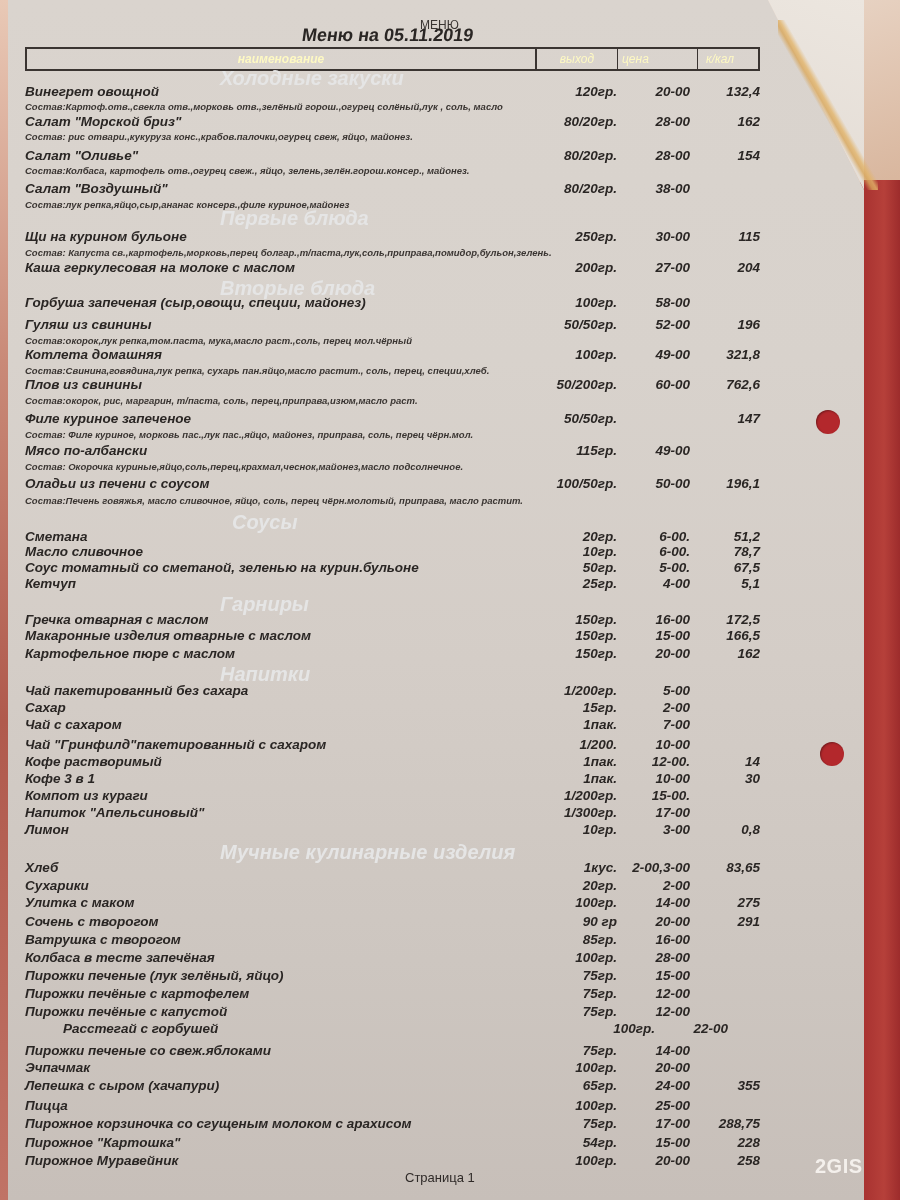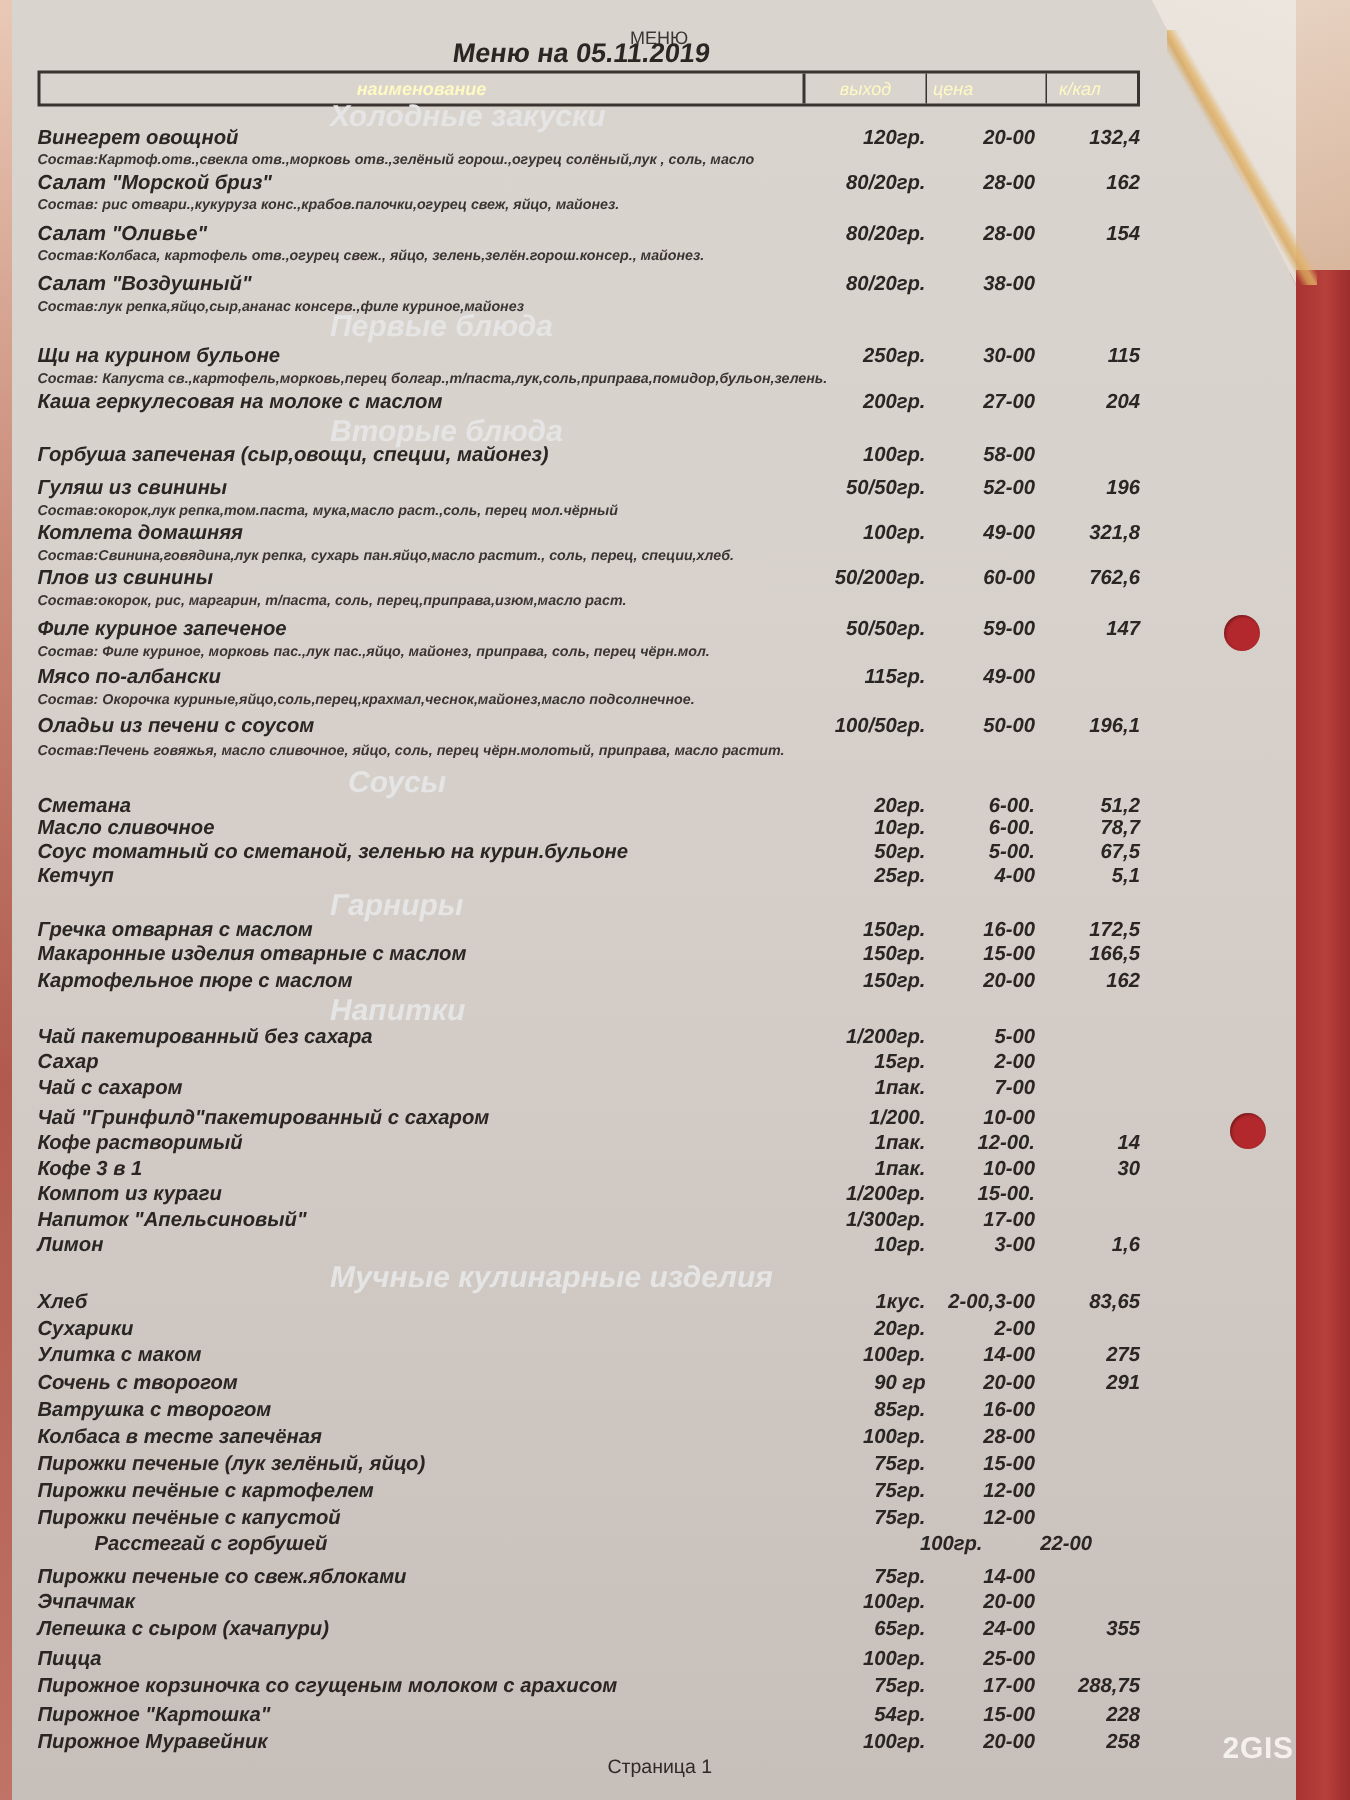--- a/index.html
+++ b/index.html
@@ -170,21 +170,20 @@
       <div class="row" style="top:362px;">
         <span class="name">Плов из свинины</span>
         <span class="out">50/200гр.</span>
         <span class="price">60-00</span>
         <span class="kcal">762,6</span>
       </div>
       <div class="comp" style="top:380px;">Состав:окорок,  рис,  маргарин, т/паста, соль, перец,приправа,изюм,масло раст.</div>
       <div class="row" style="top:396px;">
         <span class="name">Филе куриное запеченое</span>
         <span class="out">50/50гр.</span>
-        <span class="price">59-00</span>
         <span class="kcal">147</span>
       </div>
       <div class="comp" style="top:414px;">Состав: Филе куриное, морковь пас.,лук пас.,яйцо, майонез, приправа, соль, перец чёрн.мол.</div>
       <div class="row" style="top:428px;">
         <span class="name">Мясо по-албански</span>
         <span class="out">115гр.</span>
         <span class="price">49-00</span>
         <span class="kcal"></span>
       </div>
       <div class="comp" style="top:446px;">Состав: Окорочка куриные,яйцо,соль,перец,крахмал,чеснок,майонез,масло подсолнечное.</div>
@@ -285,21 +284,21 @@
       <div class="row" style="top:790px;">
         <span class="name">Напиток "Апельсиновый"</span>
         <span class="out">1/300гр.</span>
         <span class="price">17-00</span>
         <span class="kcal"></span>
       </div>
       <div class="row" style="top:807px;">
         <span class="name">Лимон</span>
         <span class="out">10гр.</span>
         <span class="price">3-00</span>
-        <span class="kcal">1,6</span>
+        <span class="kcal">0,8</span>
       </div>
       <div class="section" style="top:826px;">Мучные кулинарные изделия</div>
       <div class="row" style="top:845px;">
         <span class="name">Хлеб</span>
         <span class="out">1кус.</span>
         <span class="price">2-00,3-00</span>
         <span class="kcal">83,65</span>
       </div>
       <div class="row" style="top:863px;">
         <span class="name">Сухарики</span>

